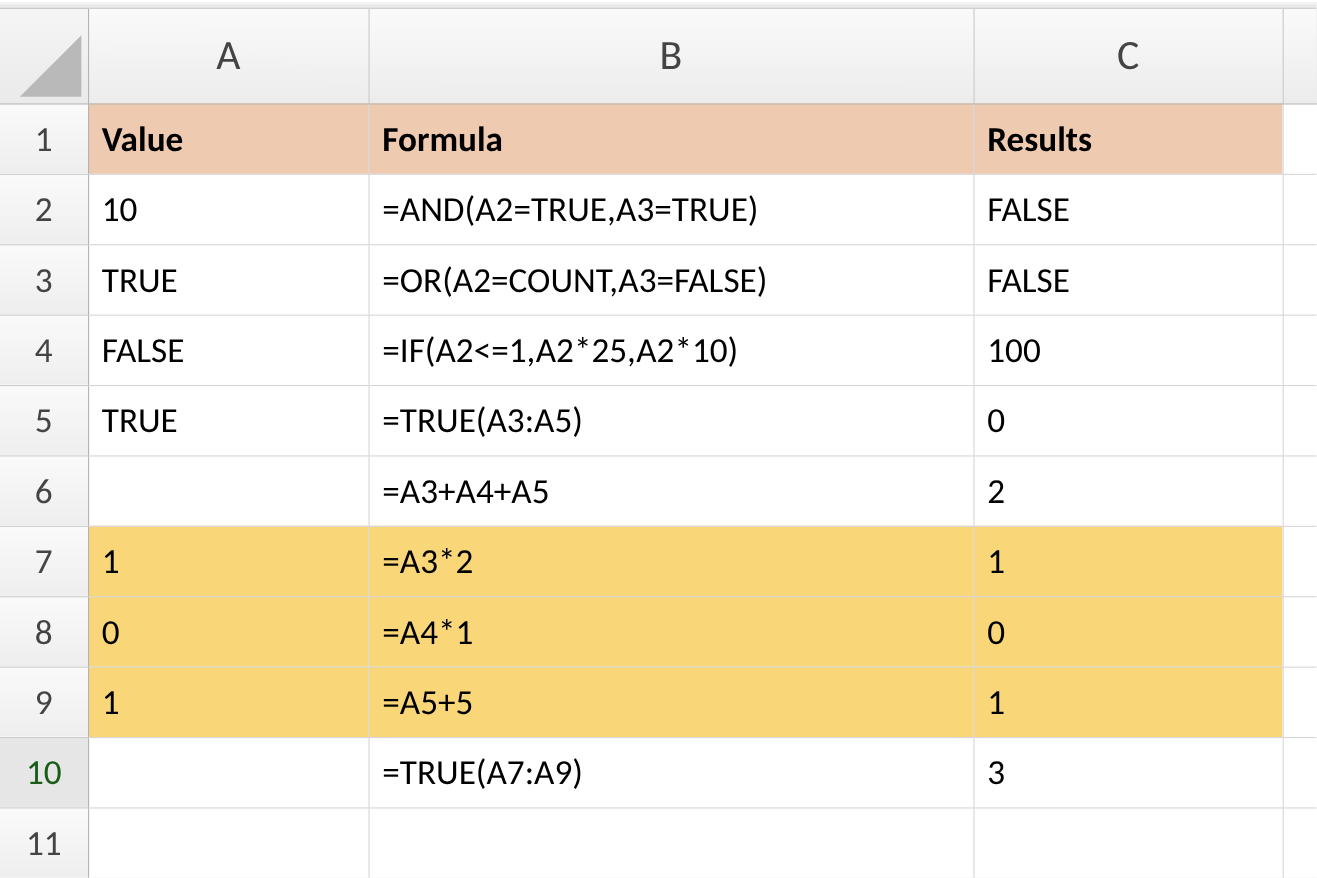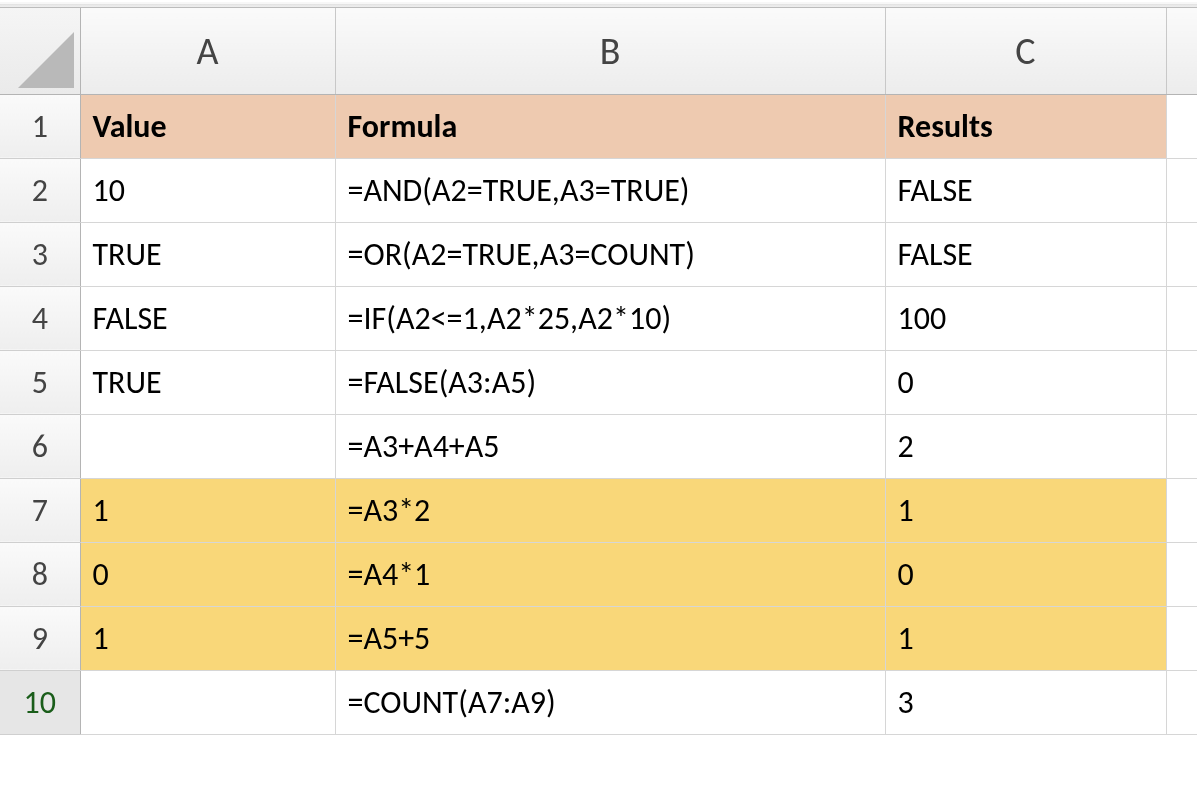--- a/index.html
+++ b/index.html
@@ -155,35 +155,35 @@
   <tr>
         <th class="row-header">2</th>
         <td class="cell">10</td>
         <td class="cell">=AND(A2=TRUE,A3=TRUE)</td>
         <td class="cell">FALSE</td>
         <td class="edge-cell"></td>
       </tr>
       <tr>
         <th class="row-header">3</th>
         <td class="cell">TRUE</td>
-        <td class="cell">=OR(A2=TRUE,A3=COUNT)</td>
+        <td class="cell">=OR(A2=COUNT,A3=FALSE)</td>
         <td class="cell">FALSE</td>
         <td class="edge-cell"></td>
       </tr>
       <tr>
         <th class="row-header">4</th>
         <td class="cell">FALSE</td>
         <td class="cell">=IF(A2&lt;=1,A2*25,A2*10)</td>
         <td class="cell">100</td>
         <td class="edge-cell"></td>
       </tr>
       <tr>
         <th class="row-header">5</th>
         <td class="cell">TRUE</td>
-        <td class="cell">=FALSE(A3:A5)</td>
+        <td class="cell">=TRUE(A3:A5)</td>
         <td class="cell">0</td>
         <td class="edge-cell"></td>
       </tr>
       <tr>
         <th class="row-header">6</th>
         <td class="cell"></td>
         <td class="cell">=A3+A4+A5</td>
         <td class="cell">2</td>
         <td class="edge-cell"></td>
       </tr>
@@ -204,18 +204,25 @@
       <tr class="hl">
         <th class="row-header">9</th>
         <td class="cell">1</td>
         <td class="cell">=A5+5</td>
         <td class="cell">1</td>
         <td class="edge-cell"></td>
       </tr>
       <tr>
         <th class="row-header selected">10</th>
         <td class="cell"></td>
-        <td class="cell">=COUNT(A7:A9)</td>
+        <td class="cell">=TRUE(A7:A9)</td>
         <td class="cell">3</td>
+        <td class="edge-cell"></td>
+      </tr>
+      <tr>
+        <th class="row-header">11</th>
+        <td class="cell"></td>
+        <td class="cell"></td>
+        <td class="cell"></td>
         <td class="edge-cell"></td>
       </tr>
     </tbody>
 </table>
 
 </body></html>

